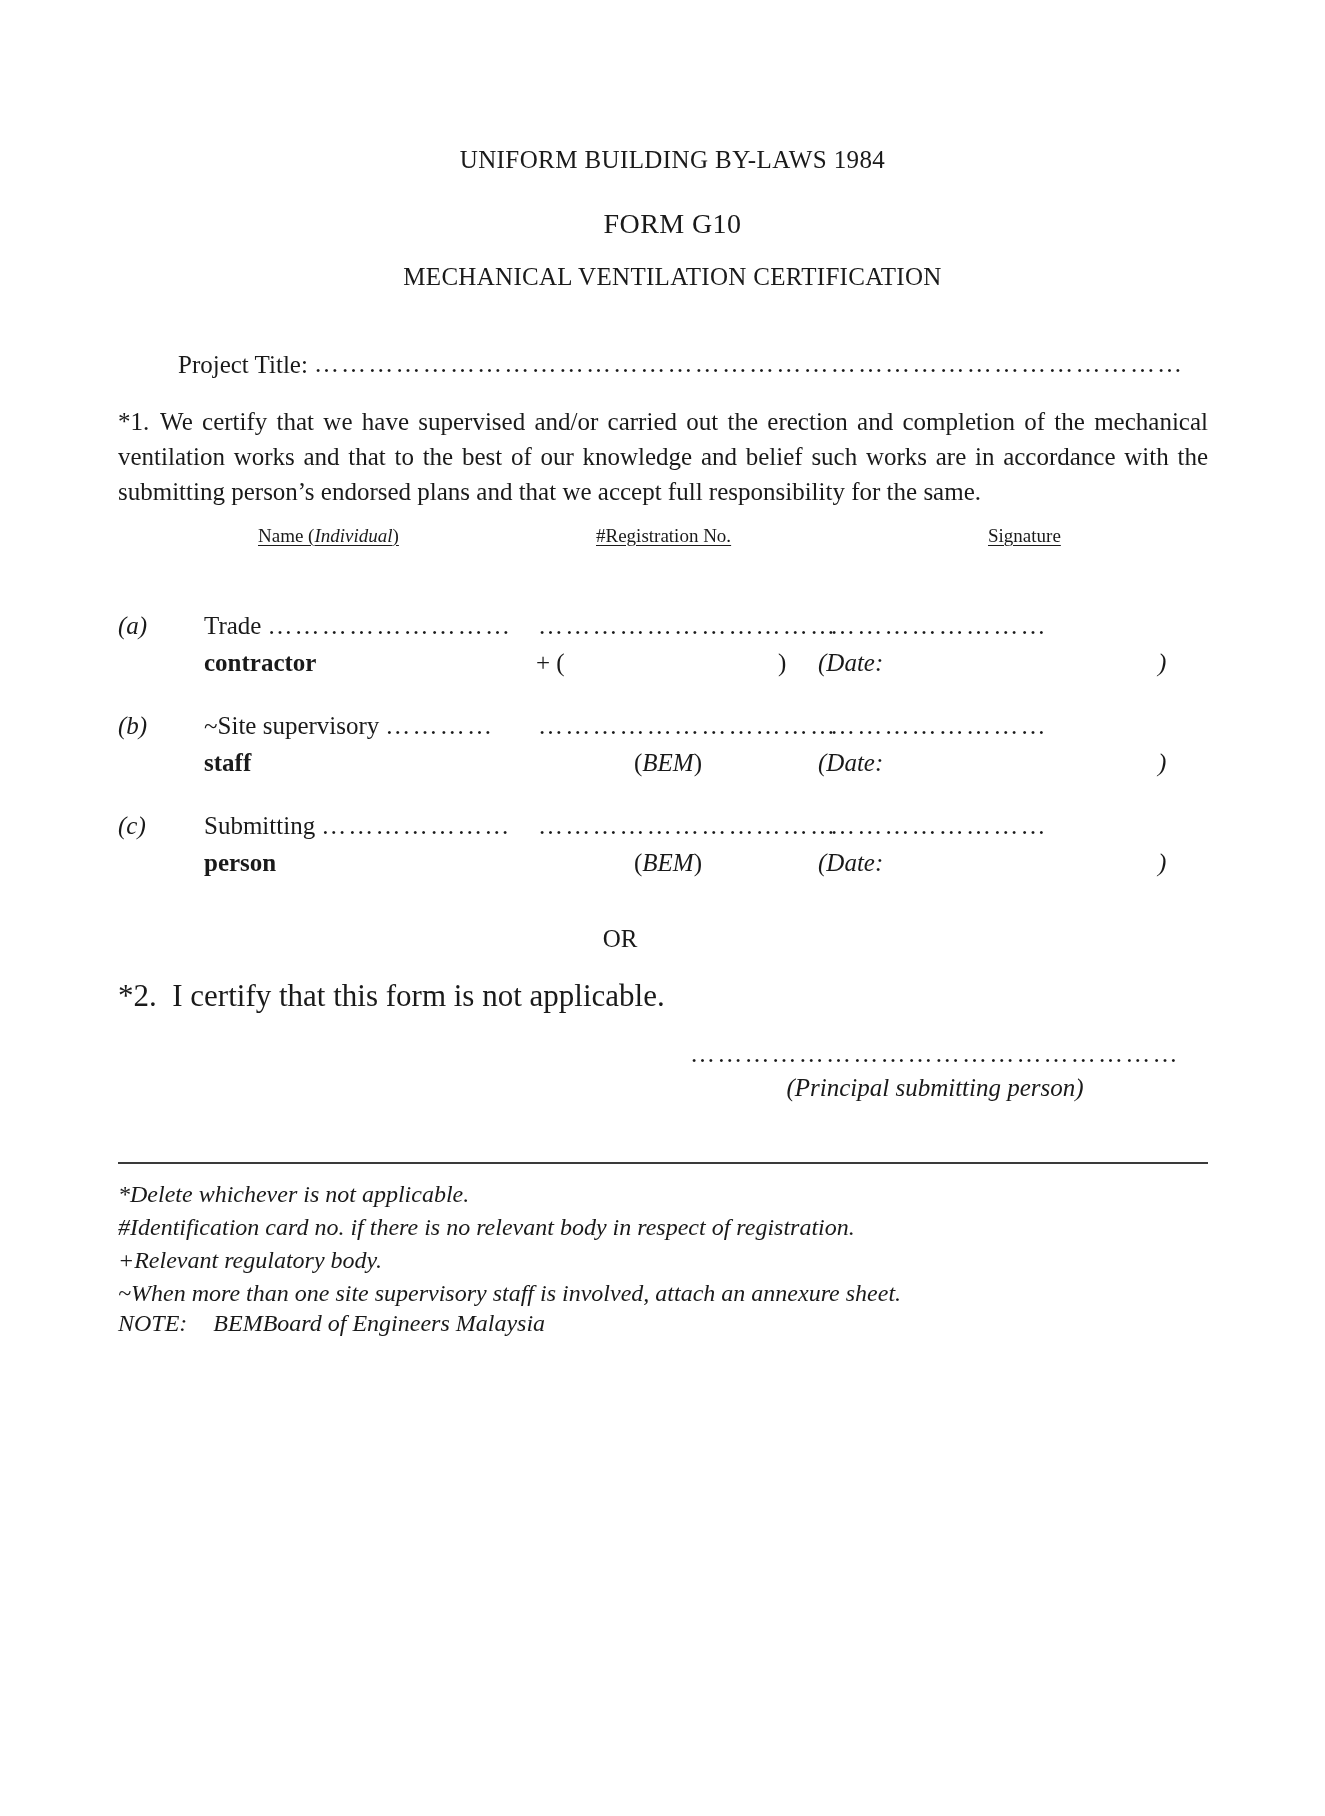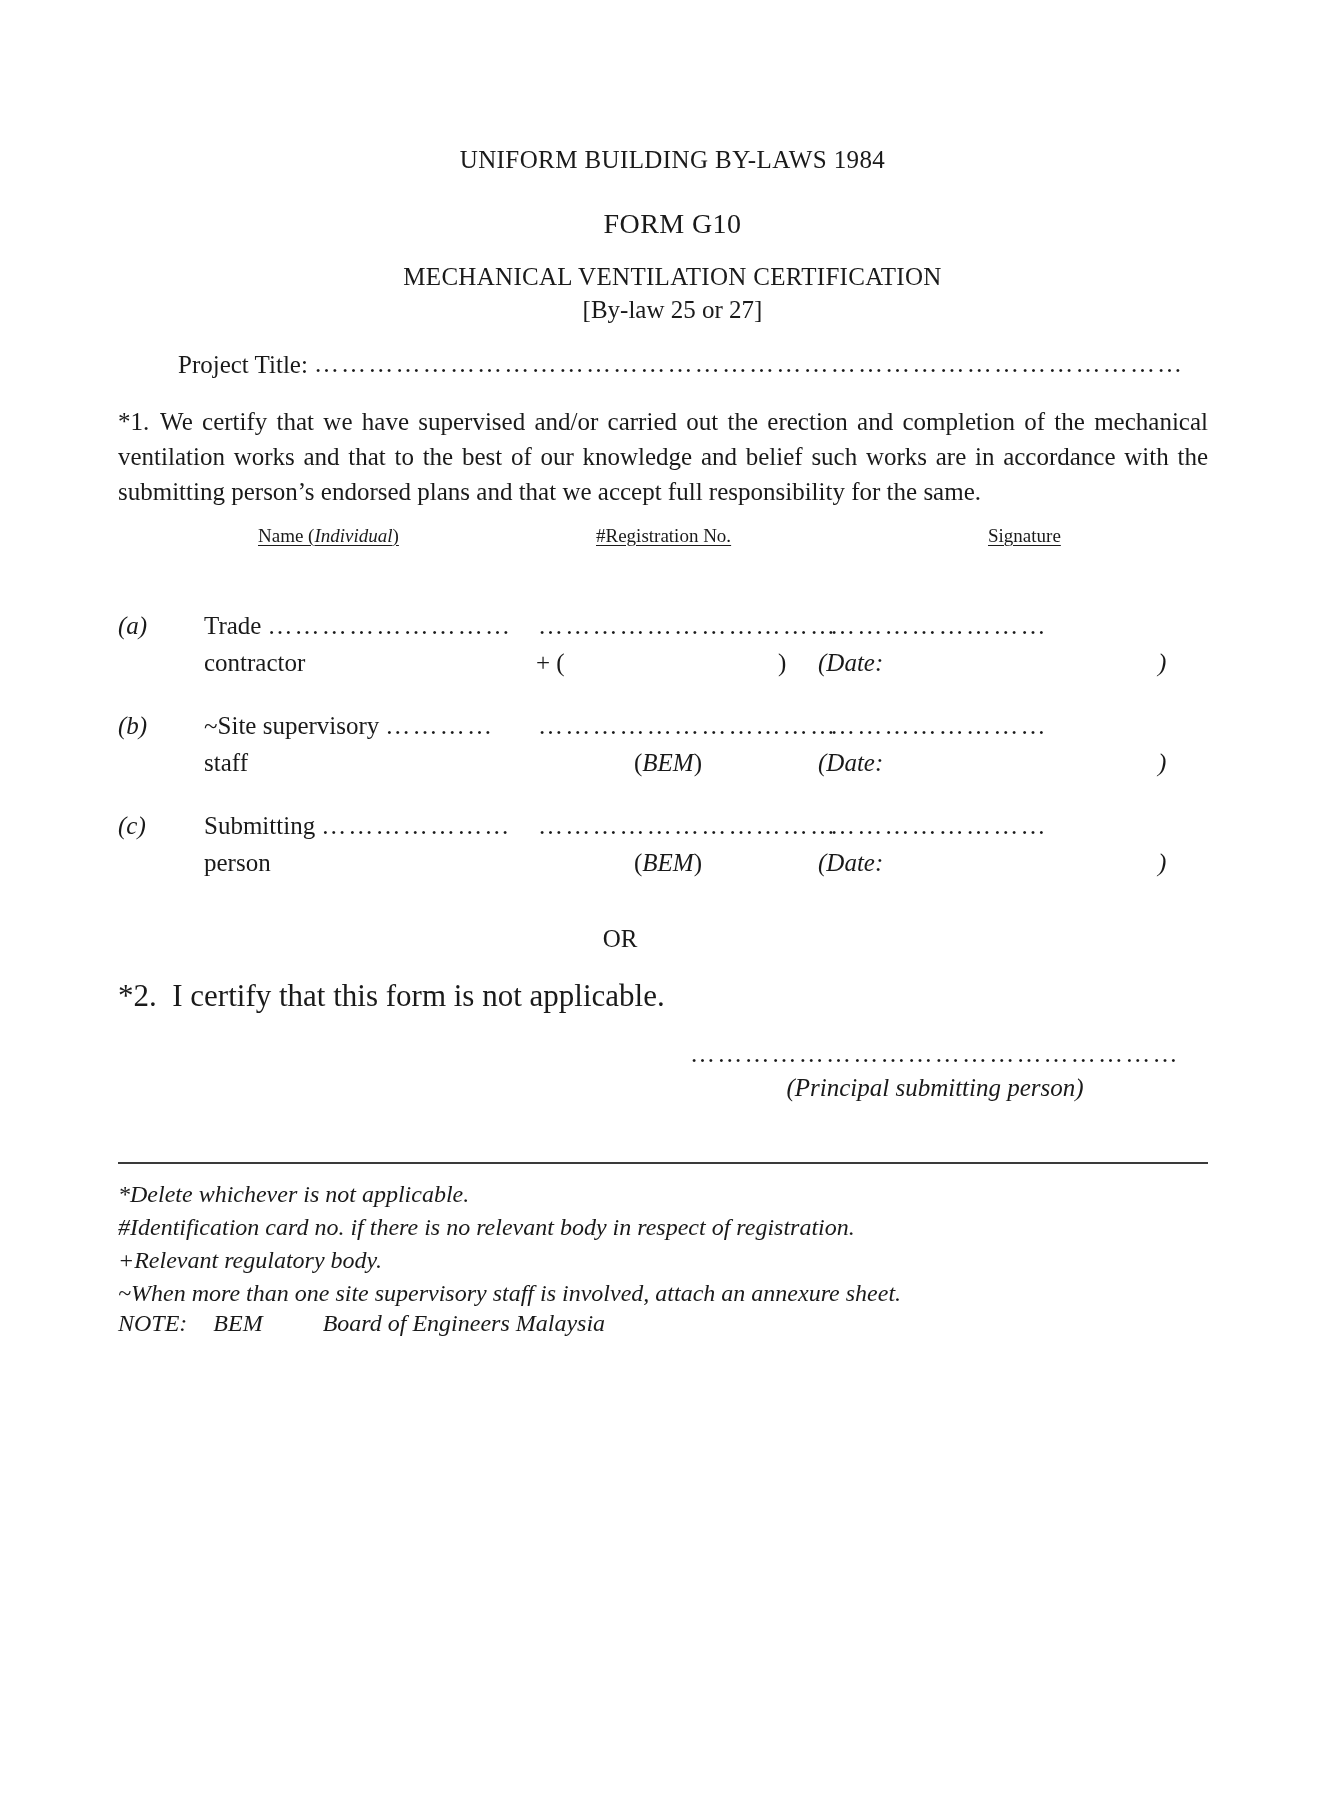--- a/index.html
+++ b/index.html
@@ -126,21 +126,21 @@
   .cell {
     position: absolute;
     white-space: nowrap;
   }
   .c-index { left: 0px; font-style: italic; }
   .c-name  { left: 86px; }
   .c-name-dots { letter-spacing: 2.2px; margin-left: 6px; }
   .c-reg   { left: 420px; letter-spacing: 2.2px; }
   .c-sig   { left: 712px; letter-spacing: 2.2px; }
 
-  .c-sub-name { left: 86px; }
+  .c-sub-name { left: 86px; font-weight: bold; }
   .c-sub-reg  { left: 420px; }
   .c-sub-reg.centered { left: 420px; width: 260px; text-align: center; }
   .c-sub-reg.plus { left: 418px; }
   .c-paren-close-reg { left: 660px; }
   .c-sub-sig  { left: 700px; font-style: italic; }
   .c-paren-close-sig { left: 1040px; }
 
   .ital { font-style: italic; }
 
   
@@ -209,31 +209,30 @@
   .note-line {
     position: absolute;
     top: 1310px;
     left: 118px;
     font-size: 24px;
     font-style: italic;
     white-space: nowrap;
   }
   .note-line .nl-label { display: inline-block; }
   .note-line .nl-abbr  { display: inline-block; margin-left: 26px; }
-  .note-line .nl-exp   { display: inline-block; margin-left: 60px; }
+  .note-line .nl-exp   { display: inline-block; }
 </style>
 </head>
 <body>
 
 <div class="page">
 
   <div class="heading-block h-main">UNIFORM BUILDING BY-LAWS 1984</div>
   <div class="heading-block h-form">FORM G10</div>
   <div class="heading-block h-cert">MECHANICAL VENTILATION CERTIFICATION</div>
-  <div class="heading-block h-bylaw">[By-law 25 or 27]</div>
 
   <div class="project-title-row">
     <span class="project-title-label">Project Title:</span>
     <span class="dots-fill">……………………………………………………………………………………</span>
   </div>
 
   <div class="para1">
     <span class="lead">*1.</span>
     <span>We certify that we have supervised and/or carried out the erection and completion of the mechanical ventilation works and that to the best of our knowledge and belief such works are in accordance with the submitting person’s endorsed plans and that we accept full responsibility for the same.</span>
   </div>

